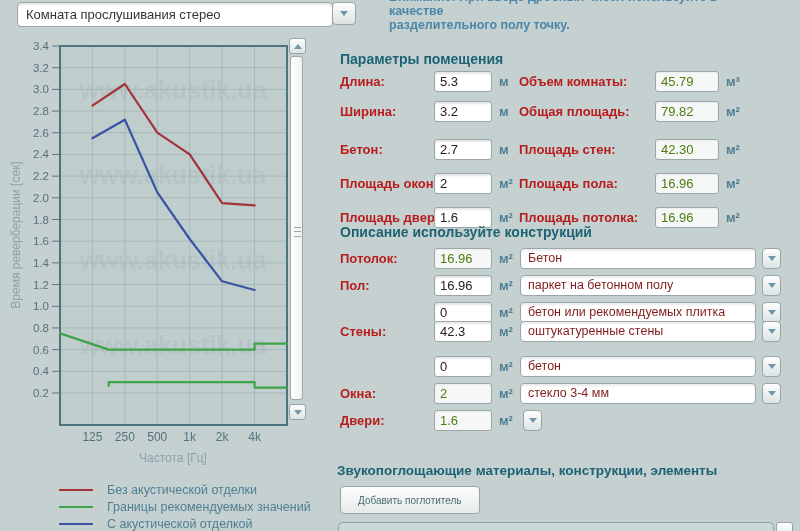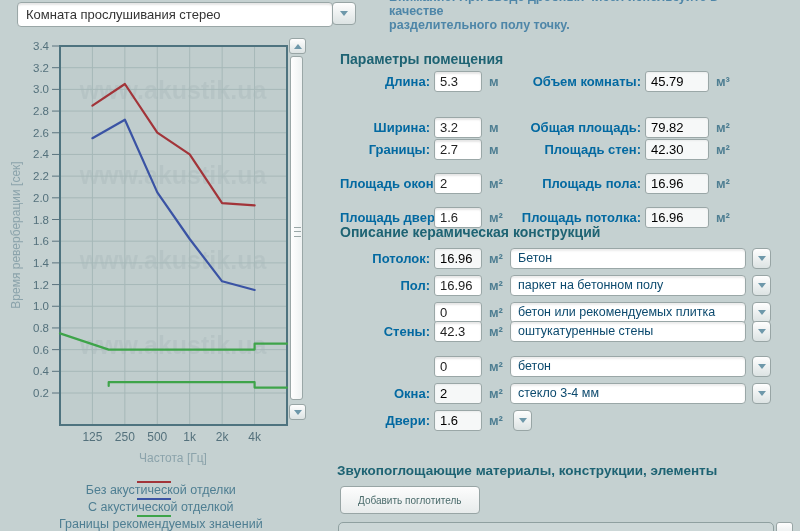--- a/index.html
+++ b/index.html
@@ -46,42 +46,42 @@
     display:flex;align-items:center;justify-content:center;cursor:pointer;}
   .vs-up{top:0;}
   .vs-down{bottom:0;}
   .vs-track{position:absolute;left:1px;top:18px;width:13px;height:344px;box-sizing:border-box;
     background:linear-gradient(90deg,#ffffff,#eef2f2);border:1px solid #9aa7a7;border-radius:3px;}
   .vs-grip{position:absolute;left:3px;top:170px;width:7px;height:8px;
     border-top:1px solid #9aa7a7;border-bottom:1px solid #9aa7a7;}
   .vs-grip:before{content:"";display:block;margin-top:3px;border-top:1px solid #9aa7a7;}
   
   .legend{position:absolute;left:59px;top:481px;}
-  .legend-row{display:flex;align-items:center;height:17px;flex-direction:column;}
+  .legend-row{display:flex;align-items:center;height:17px;}
   .legend-swatch{width:34px;height:2px;margin-right:14px;}
   .legend-label{font-size:12.5px;color:#4e7e92;}
   
   .sec-hdr{position:absolute;font-size:14px;font-weight:bold;color:#1e6373;}
   .prow,.crow{position:absolute;left:340px;display:flex;align-items:center;height:22px;}
-  .flabel{width:90px;text-align:right;margin-right:4px;font-size:13px;font-weight:bold;color:#0369a1;white-space:nowrap;}
+  .flabel{width:90px;margin-right:4px;font-size:13px;font-weight:bold;color:#b91c1c;white-space:nowrap;}
   .rlabel{width:132px;margin-left:2px;}
   .fin{
-    box-sizing:border-box;width:48px;height:21px;padding:0 5px;
+    box-sizing:border-box;width:58px;height:21px;padding:0 5px;
     background:#fff;border:1px solid #9aa7a7;border-radius:3px;
     box-shadow:inset 0 2px 2px rgba(0,0,0,.10);
     font-family:"Liberation Sans",sans-serif;font-size:13px;color:#222;
   }
   .fin.wideval{width:64px;}
-  .fin.ro{background:#f6f8f8;color:#000000;box-shadow:inset 0 1px 2px rgba(0,0,0,.05);}
+  .fin.ro{background:#f6f8f8;color:#4d7c0f;box-shadow:inset 0 1px 2px rgba(0,0,0,.05);}
   .funit{margin-left:7px;width:18px;font-size:13px;font-weight:bold;color:#4e7e92;}
   .selbox{
     box-sizing:border-box;margin-left:3px;width:236px;height:21px;
     background:#fff;border:1px solid #9aa7a7;border-radius:4px;
     box-shadow:inset 0 2px 2px rgba(0,0,0,.08);
-    font-size:12.5px;color:#0c4a6e;line-height:19px;padding-left:7px;
+    font-size:12.5px;color:#7f1d1d;line-height:19px;padding-left:7px;
     white-space:nowrap;overflow:hidden;cursor:pointer;
   }
   .sel-btn{margin-left:6px;width:19px;height:21px;flex:none;}
   
   .add-btn{
     position:absolute;left:340px;top:486px;height:28px;padding:0 17px;
     background:linear-gradient(#fdfdfd,#e7ebeb);
     border:1px solid #98a5a5;border-radius:4px;
     font-family:"Liberation Sans",sans-serif;font-size:10px;color:#4a6b6b;cursor:pointer;
   }
@@ -198,49 +198,49 @@
     <span class="tri-down"></span>
   </div>
 </div>
 
 <div class="legend">
   <div class="legend-row">
     <span class="legend-swatch" style="background: rgb(162, 52, 57);"></span>
     <span class="legend-label">Без акустической отделки</span>
   </div>
   <div class="legend-row">
+    <span class="legend-swatch" style="background: rgb(62, 164, 74);"></span>
+    <span class="legend-label">Границы рекомендуемых значений</span>
+  </div>
+  <div class="legend-row">
     <span class="legend-swatch" style="background: rgb(58, 83, 164);"></span>
     <span class="legend-label">С акустической отделкой</span>
-  </div>
-  <div class="legend-row">
-    <span class="legend-swatch" style="background: rgb(62, 164, 74);"></span>
-    <span class="legend-label">Границы рекомендуемых значений</span>
   </div>
 </div>
 
 <div class="sec-hdr" style="left:340px;top:51px">Параметры помещения</div>
 
 <div class="prow" style="top:70px">
   <span class="flabel">Длина:</span>
   <input class="fin" value="5.3" style="">
   <span class="funit">м</span>
   <span class="flabel rlabel">Объем комнаты:</span>
   <input class="fin ro wideval" readonly="" value="45.79" style="">
   <span class="funit">м³</span>
 </div>
-<div class="prow" style="top:116px">
+<div class="prow" style="top:100px">
   <span class="flabel">Ширина:</span>
   <input class="fin" value="3.2" style="">
   <span class="funit">м</span>
   <span class="flabel rlabel">Общая площадь:</span>
   <input class="fin ro wideval" readonly="" value="79.82" style="">
   <span class="funit">м²</span>
 </div>
 <div class="prow" style="top:138px">
-  <span class="flabel">Границы:</span>
+  <span class="flabel">Бетон:</span>
   <input class="fin" value="2.7" style="">
   <span class="funit">м</span>
   <span class="flabel rlabel">Площадь стен:</span>
   <input class="fin ro wideval" readonly="" value="42.30" style="">
   <span class="funit">м²</span>
 </div>
 <div class="prow" style="top:172px">
   <span class="flabel">Площадь окон:</span>
   <input class="fin" value="2" style="">
   <span class="funit">м²</span>
@@ -250,21 +250,21 @@
 </div>
 <div class="prow" style="top:206px">
   <span class="flabel">Площадь дверей:</span>
   <input class="fin" value="1.6" style="">
   <span class="funit">м²</span>
   <span class="flabel rlabel">Площадь потолка:</span>
   <input class="fin ro wideval" readonly="" value="16.96" style="">
   <span class="funit">м²</span>
 </div>
 
-<div class="sec-hdr" style="left:340px;top:224px">Описание керамическая конструкций</div>
+<div class="sec-hdr" style="left:340px;top:224px">Описание используйте конструкций</div>
 
 <div class="crow" style="top:247px">
   <span class="flabel">Потолок:</span>
   <input class="fin ro" readonly="" value="16.96" style="">
   <span class="funit">м²</span>
   <div class="selbox"><span>Бетон</span></div>
   <button class="drop-btn sel-btn">
       <span class="tri-down"></span>
     </button>
 </div>

